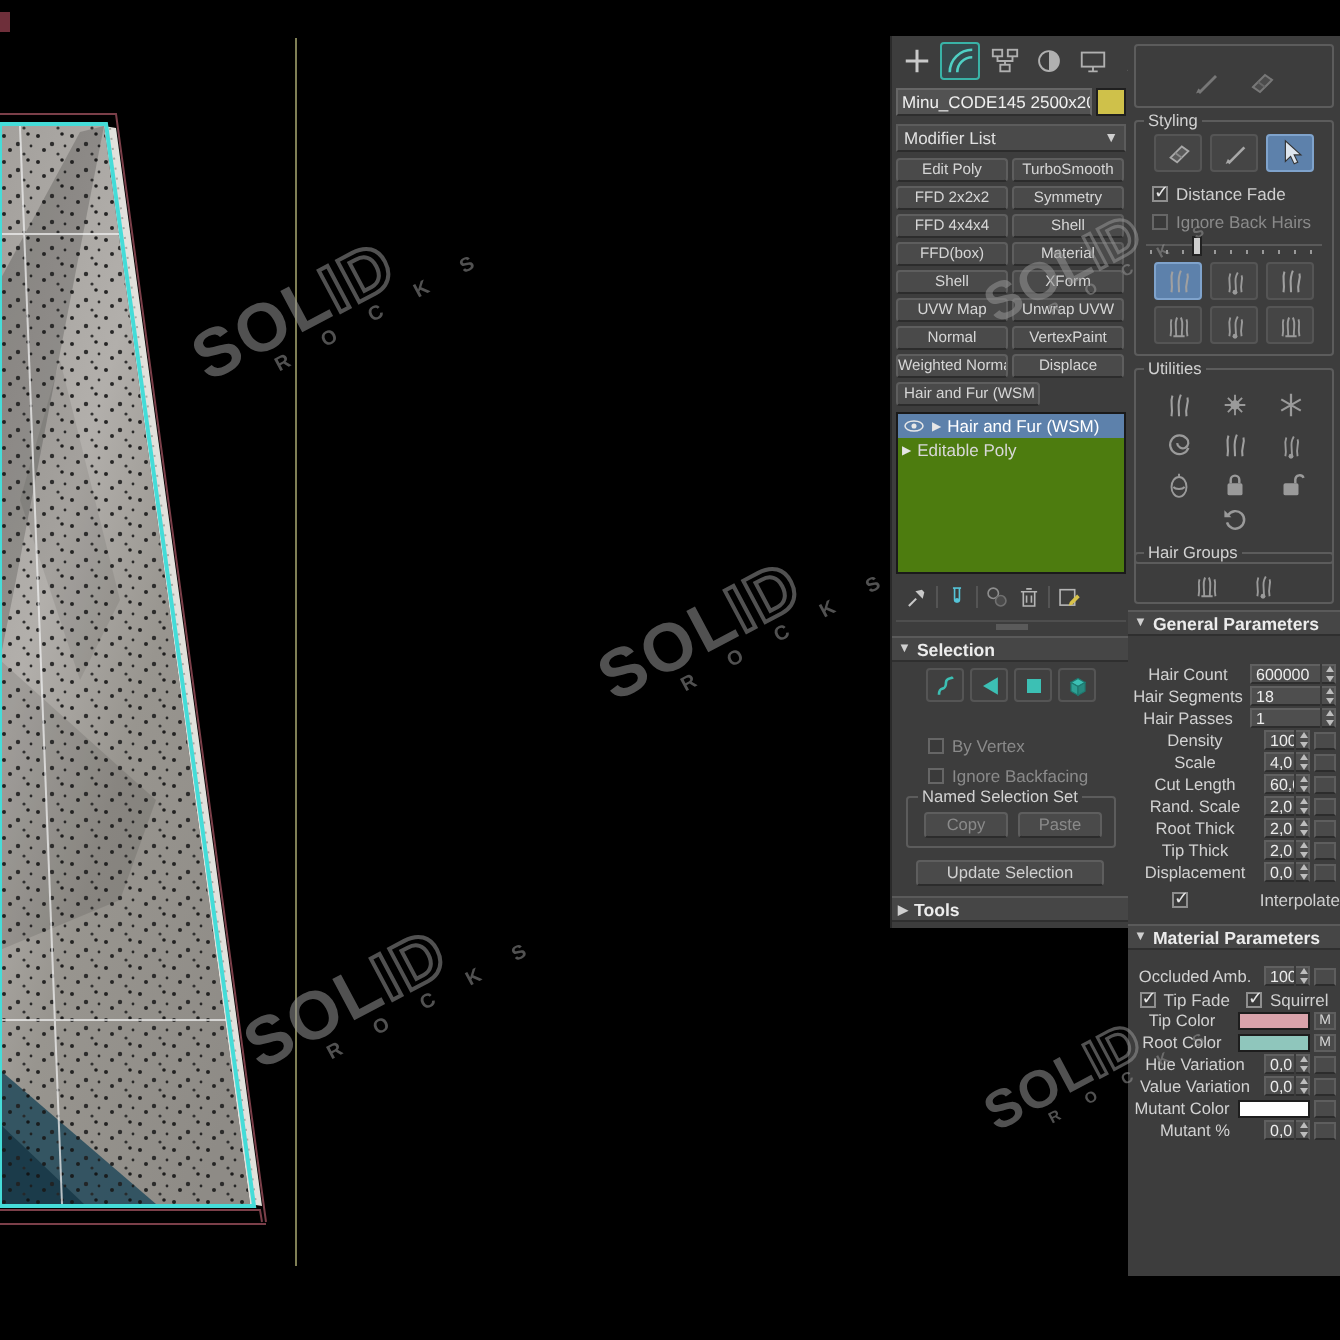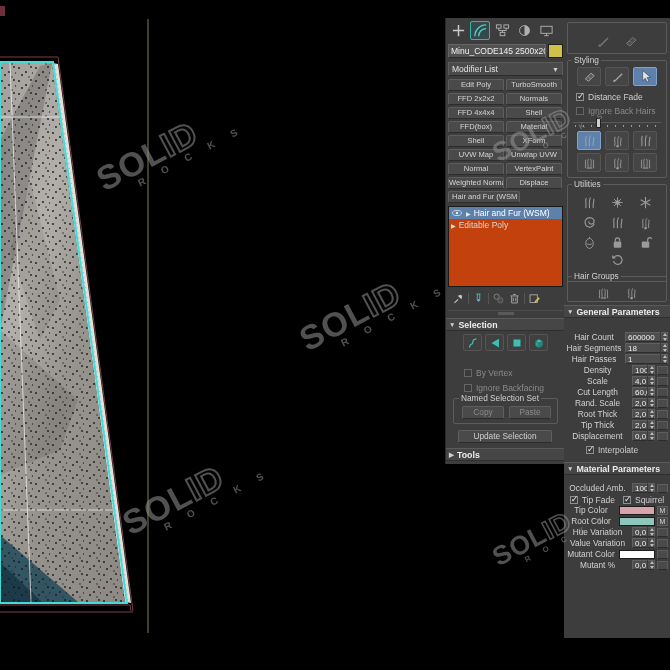--- a/index.html
+++ b/index.html
@@ -30,21 +30,21 @@
     border-bottom-color:#2c2c2c;display:flex;align-items:center;padding:0 3px;font-size:8.5px;color:#e2e2e2;}
   .modlist .arr{margin-left:auto;font-size:7px;color:#cfcfcf;}
 
   
   .btngrid{position:absolute;left:2px;top:61px;width:115px;display:flex;flex-wrap:wrap;gap:2px;}
   .mbtnset{width:56px;height:12px;background:#4a4a4a;border:1px solid #5e5e5e;border-bottom-color:#2c2c2c;border-radius:2px;
     font-size:7.6px;color:#d6d6d6;text-align:center;line-height:10px;overflow:hidden;white-space:nowrap;}
   .mbtnset.wide{width:72px;text-align:left;padding-left:3px;}
 
   
-  .stack{position:absolute;left:2px;top:188px;width:115px;height:81px;background:#c2410c;border:1px solid #1a1a1a;}
+  .stack{position:absolute;left:2px;top:188px;width:115px;height:81px;background:#4d7c0f;border:1px solid #1a1a1a;}
   .stackrow{height:12px;display:flex;align-items:center;gap:3px;padding:0 2px;font-size:8.5px;color:#d8d8d8;}
   .stackrow.sel{background:#5d81ab;color:#fff;}
   .stackrow .tri{font-size:6px;color:#e6e6e6;}
   .stacktools{position:absolute;left:2px;top:272px;width:115px;height:16px;display:flex;align-items:center;gap:3px;padding-left:4px;}
   .sep{width:1px;height:11px;background:#2d2d2d;border-right:1px solid #555;}
   .grip{position:absolute;left:2px;top:292px;width:115px;height:5px;border-top:1px solid #4e4e4e;}
   .grip::after{content:"";position:absolute;left:50px;top:1px;width:16px;height:3px;background:#5a5a5a;}
 
   
   .rhead{height:13px;background:#464646;border-top:1px solid #5a5a5a;border-bottom:1px solid #2f2f2f;
@@ -336,21 +336,21 @@
 
       <div class="modlist">
         <span>Modifier List</span>
         <span class="arr">▼</span>
       </div>
 
       <div class="btngrid">
         <div class="mbtnset">Edit Poly</div>
         <div class="mbtnset">TurboSmooth</div>
         <div class="mbtnset">FFD 2x2x2</div>
-        <div class="mbtnset">Normals</div>
+        <div class="mbtnset">Symmetry</div>
         <div class="mbtnset">FFD 4x4x4</div>
         <div class="mbtnset">Shell</div>
         <div class="mbtnset">FFD(box)</div>
         <div class="mbtnset">Material</div>
         <div class="mbtnset">Shell</div>
         <div class="mbtnset">XForm</div>
         <div class="mbtnset">UVW Map</div>
         <div class="mbtnset">Unwrap UVW</div>
         <div class="mbtnset">Normal</div>
         <div class="mbtnset">VertexPaint</div>
@@ -693,21 +693,21 @@
             <span class="pmap"></span>
           </div>
           <div class="prow">
             <span class="plabel">Displacement</span>
             <span class="pfield">
                 <span class="pval">0,0</span>
                 <span class="spin"></span>
               </span>
             <span class="pmap"></span>
           </div>
-          <div class="cbrow" style="position:static;margin:4px 0 0 22px;">
+          <div class="cbrow" style="position:static;margin:4px 0 0 22px;justify-content:space-between;">
             <span class="cb on"></span>
             <span>Interpolate</span>
           </div>
         </div>
       </div>
 
       <div class="rsec" style="top:444px;height:176px;">
         <div class="rhead">
           <span class="ra">▼</span>
           <span>Material Parameters</span>

